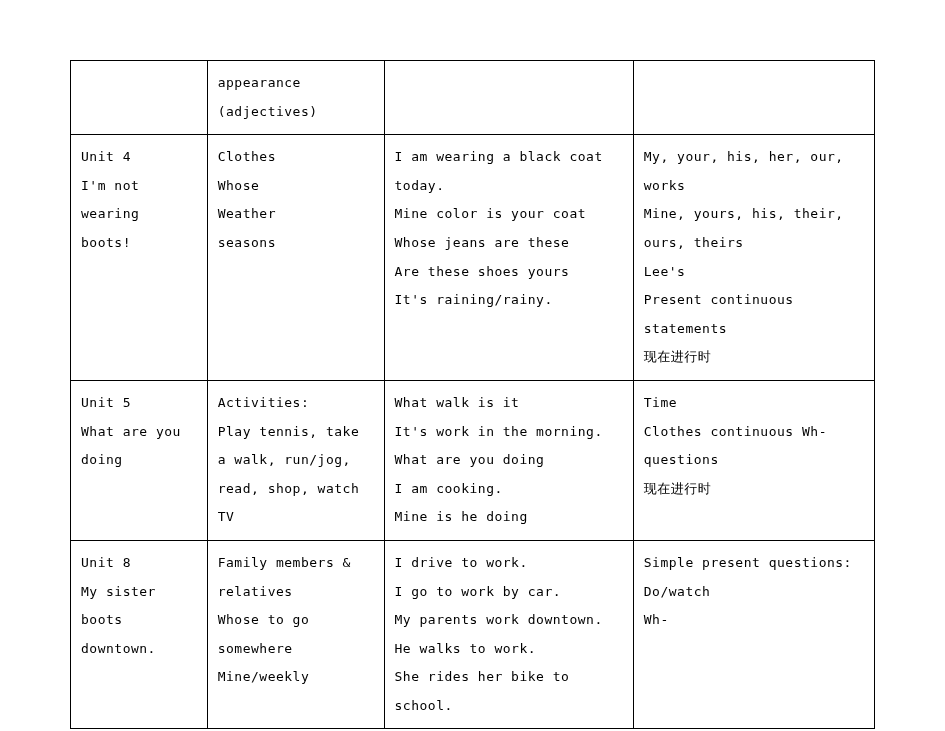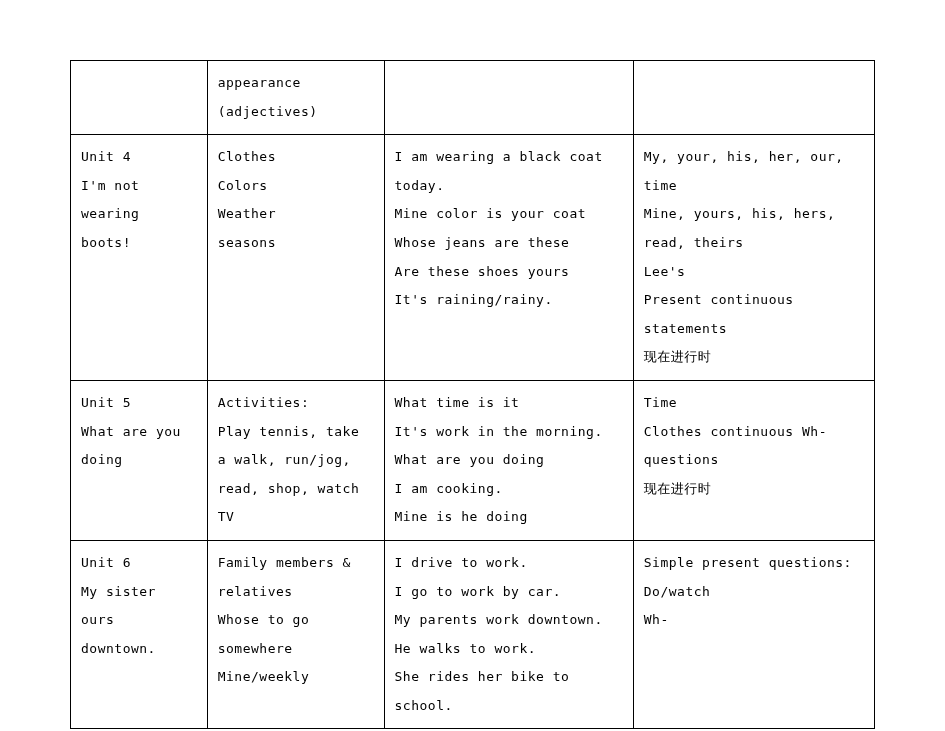--- a/index.html
+++ b/index.html
@@ -61,69 +61,69 @@
       </td>
     </tr>
 
     <tr>
       <td>
         <span class="line">Unit 4</span>
         <span class="line">I'm not wearing boots!</span>
       </td>
       <td>
         <span class="line">Clothes</span>
-        <span class="line">Colors</span>
+        <span class="line">Whose</span>
         <span class="line">Weather</span>
         <span class="line">seasons</span>
       </td>
       <td>
         <span class="line">I am wearing a black coat today.</span>
         <span class="line">Mine color is your coat</span>
         <span class="line">Whose jeans are these</span>
         <span class="line">Are these shoes yours</span>
         <span class="line">It's raining/rainy.</span>
       </td>
       <td>
-        <span class="line">My, your, his, her, our, time</span>
-        <span class="line">Mine, yours, his, hers, read, theirs</span>
+        <span class="line">My, your, his, her, our, works</span>
+        <span class="line">Mine, yours, his, their, ours, theirs</span>
         <span class="line">Lee's</span>
         <span class="line"></span>
         <span class="line">Present continuous statements</span>
         <span class="line">现在进行时</span>
       </td>
     </tr>
 
     <tr>
       <td>
         <span class="line">Unit 5</span>
         <span class="line">What are you doing</span>
       </td>
       <td>
         <span class="line">Activities:</span>
         <span class="line">Play tennis, take a walk, run/jog, read, shop, watch TV</span>
       </td>
       <td>
-        <span class="line">What time is it</span>
+        <span class="line">What walk is it</span>
         <span class="line">It's work in the morning.</span>
         <span class="line">What are you doing</span>
         <span class="line">I am cooking.</span>
         <span class="line">Mine is he doing</span>
       </td>
       <td>
         <span class="line">Time</span>
         <span class="line"></span>
         <span class="line">Clothes continuous Wh-questions</span>
         <span class="line">现在进行时</span>
       </td>
     </tr>
 
     <tr>
       <td>
-        <span class="line">Unit 6</span>
-        <span class="line">My sister ours downtown.</span>
+        <span class="line">Unit 8</span>
+        <span class="line">My sister boots downtown.</span>
       </td>
       <td>
         <span class="line">Family members &amp; relatives</span>
         <span class="line"></span>
         <span class="line">Whose to go somewhere</span>
         <span class="line"></span>
         <span class="line">Mine/weekly</span>
       </td>
       <td>
         <span class="line">I drive to work.</span>

